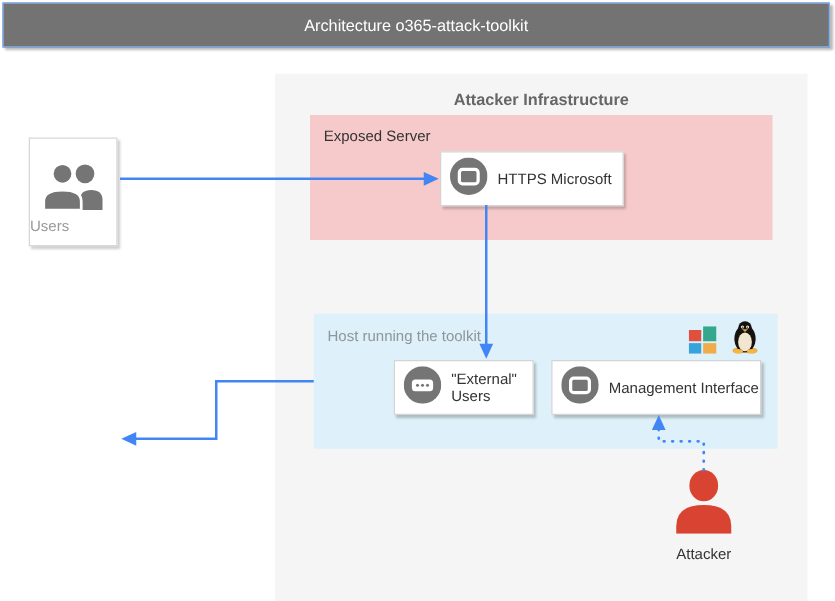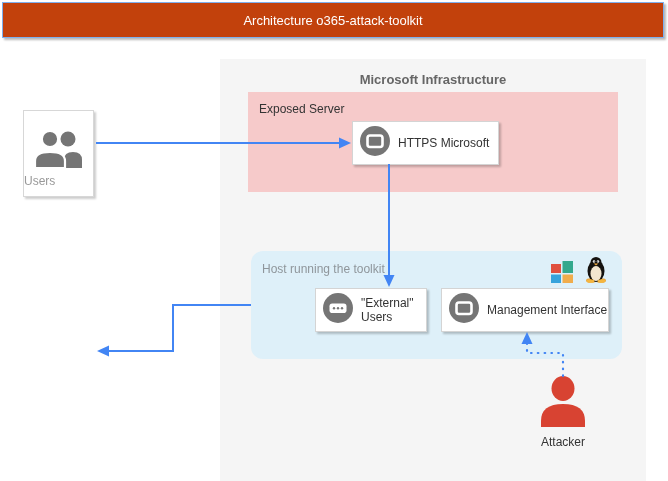--- a/index.html
+++ b/index.html
@@ -1,36 +1,36 @@
 <!DOCTYPE html>
 <html><head>
 <meta charset="utf-8">
 <style>
   html,body{margin:0;padding:0;background:#ffffff;}
   body{font-family:"Liberation Sans", sans-serif;}
   .canvas{position:relative;width:668px;height:481px;background:#ffffff;overflow:hidden;}
 
   
   .banner{position:absolute;left:2px;top:2px;width:662px;height:36px;
-    background:#c2410c;border:1px solid #7FB0EE;box-sizing:border-box;
+    background:#737373;border:1px solid #7FB0EE;box-sizing:border-box;
     box-shadow:2px 2px 2px rgba(0,0,0,0.28);
     display:flex;align-items:center;justify-content:center;
     color:#ffffff;font-size:13px;}
 
   
   .infra{position:absolute;left:220px;top:59px;width:426px;height:422px;background:#F5F5F5;}
   .infra-title{position:absolute;left:0;top:13px;width:100%;text-align:center;
     font-weight:bold;font-size:13px;color:#666666;}
 
   
   .exposed{position:absolute;left:248px;top:92px;width:370px;height:100px;background:#F6CACA;}
   .exposed-label{position:absolute;left:11px;top:10px;font-size:12px;color:#333333;}
 
   
-  .host{position:absolute;left:251px;top:251px;width:371px;height:108px;background:#DEF0F9;border-radius:12px;}
+  .host{position:absolute;left:251px;top:251px;width:371px;height:108px;background:#DEF0F9;}
   .host-label{position:absolute;left:11px;top:11px;font-size:12px;color:#8F969B;}
   .os-icons{position:absolute;right:14px;top:5px;display:flex;align-items:flex-end;gap:10px;}
 
   
   .node{position:absolute;height:44px;background:#ffffff;border:1px solid #D4D4D4;
     box-sizing:border-box;box-shadow:2px 2px 2px rgba(0,0,0,0.22);
     display:flex;align-items:center;padding:0 8px 0 7px;gap:8px;}
   .node-label{font-size:12px;color:#333333;line-height:1.2;white-space:nowrap;}
 
   .node-https{left:352px;top:121px;width:147px;}
@@ -58,21 +58,21 @@
 </head>
 <body>
 
 <div class="canvas">
 
   <div class="banner">
     <span>Architecture o365-attack-toolkit</span>
   </div>
 
   <div class="infra">
-    <div class="infra-title">Microsoft Infrastructure</div>
+    <div class="infra-title">Attacker Infrastructure</div>
   </div>
 
   <div class="exposed">
     <div class="exposed-label">Exposed Server</div>
   </div>
 
   <div class="host">
     <div class="host-label">Host running the toolkit</div>
     <div class="os-icons">
       <span>

